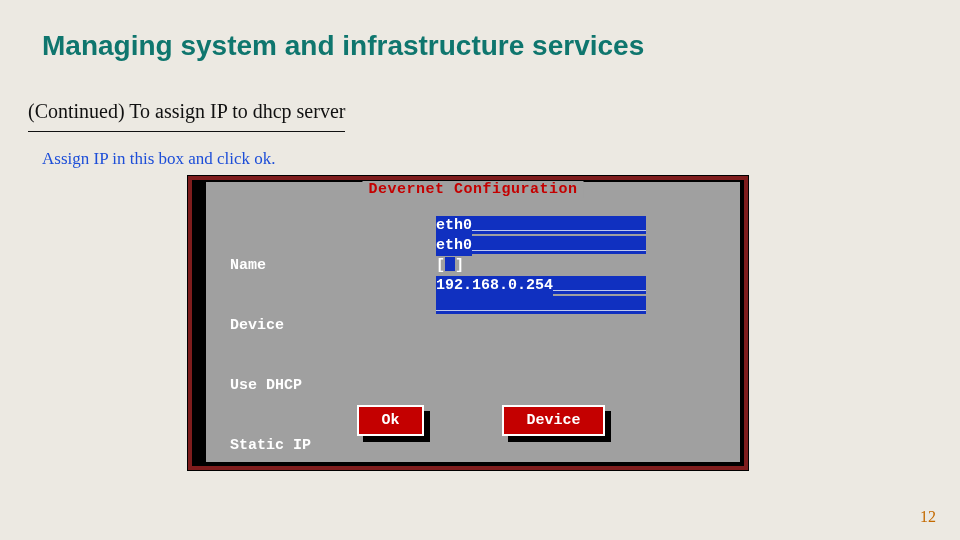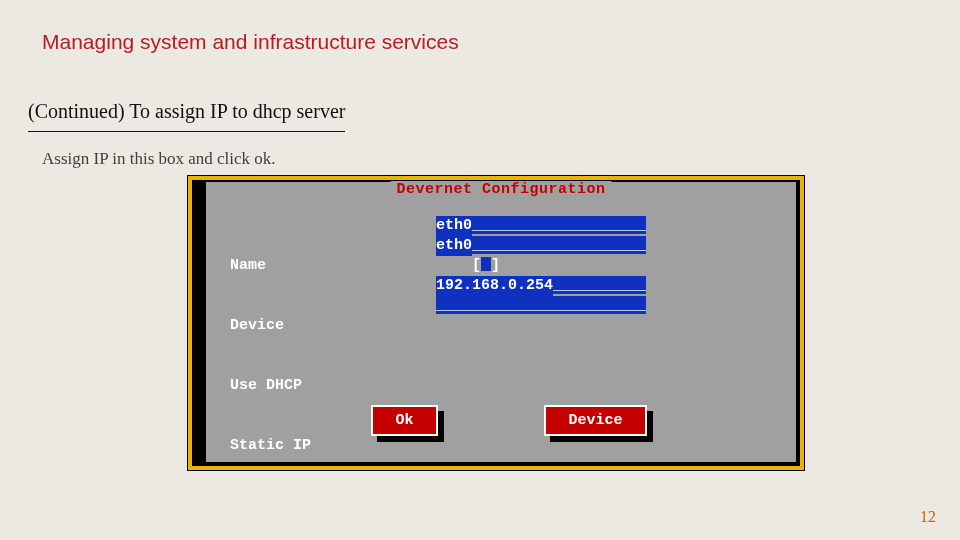--- a/index.html
+++ b/index.html
@@ -7,50 +7,50 @@
     width: 960px;
     height: 540px;
     background: #ece9e2;
     font-family: Arial, Helvetica, sans-serif;
     position: relative;
   }
   .slide-title {
     position: absolute;
     top: 30px;
     left: 42px;
-    font-size: 21px;
-    font-weight: normal;
-    color: #b91c1c;
+    font-size: 28px;
+    font-weight: bold;
+    color: #0f766e;
   }
   .subtitle {
     position: absolute;
     top: 100px;
     left: 28px;
     font-family: "Times New Roman", Times, serif;
     font-size: 20px;
     color: #111;
     border-bottom: 1.5px solid #111;
     padding-bottom: 8px;
   }
   .instruction {
     position: absolute;
     top: 149px;
     left: 42px;
     font-family: "Times New Roman", Times, serif;
     font-size: 17px;
-    color: #404040;
+    color: #1d4ed8;
   }
   .terminal-frame {
     position: absolute;
     top: 175px;
     left: 187px;
-    width: 618px;
+    width: 562px;
     height: 296px;
     border: 1px solid #000;
-    background: #eab308;
+    background: #7f1d1d;
   }
   .terminal-inner {
     position: absolute;
     top: 4px; left: 4px; right: 4px; bottom: 4px;
     background: #000;
     font-family: "Courier New", Courier, monospace;
     font-weight: bold;
     font-size: 15px;
     overflow: hidden;
   }
@@ -85,21 +85,20 @@
     position: absolute;
     top: 34px;
     left: 230px;
     color: #fff;
     line-height: 20px;
   }
   .value-line {
     position: relative;
     height: 20px;
     width: 260px;
-    padding-left: 36px;
   }
   .underline {
     position: absolute;
     top: 0; left: 0;
     height: 18px;
     background: #1030c0;
     color: #fff;
     overflow: hidden;
     white-space: pre;
     padding-left: 0;

